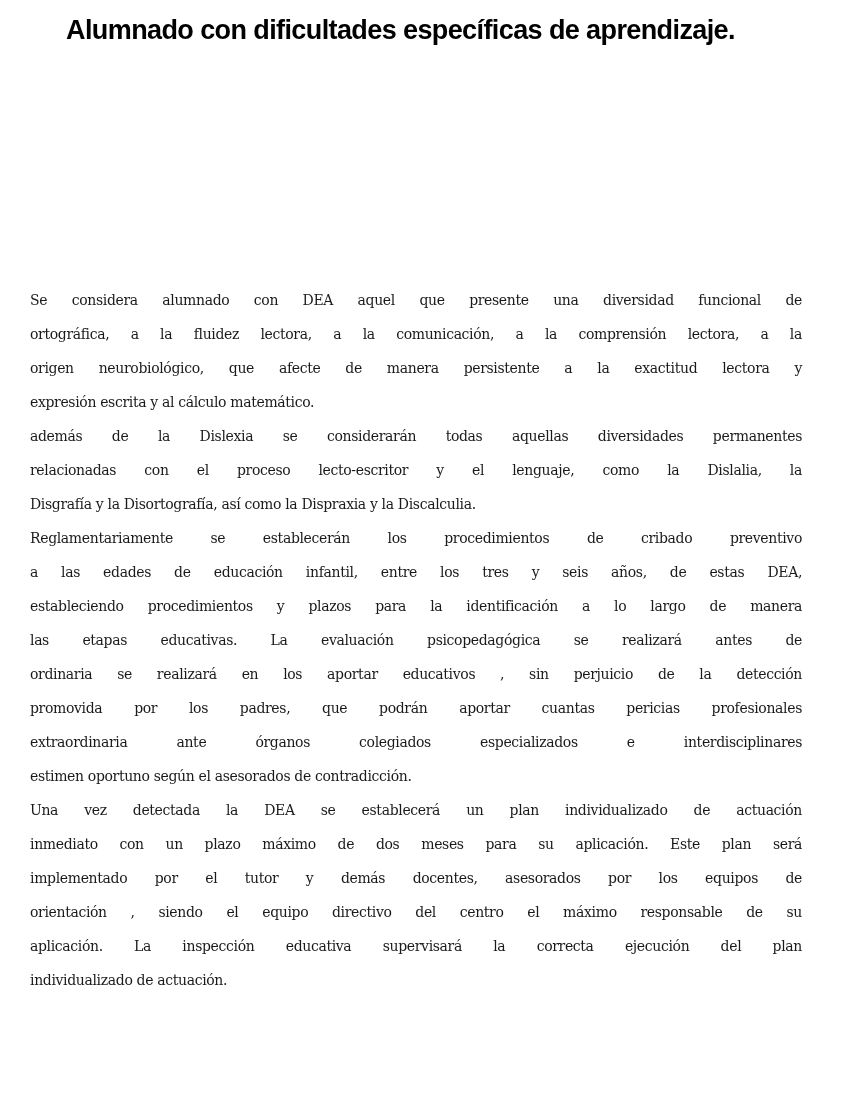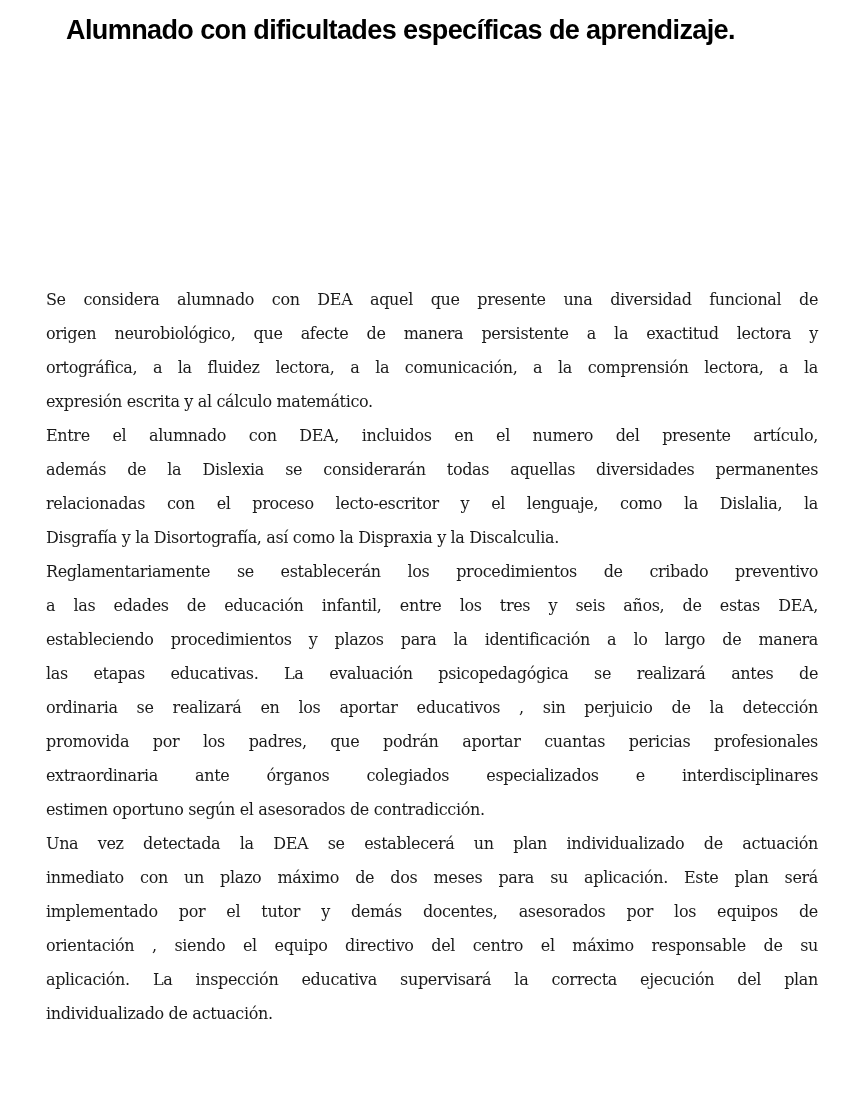--- a/index.html
+++ b/index.html
@@ -24,24 +24,24 @@
       font-weight: bold;
       font-size: 27px;
       letter-spacing: -0.6px;
       color: #000000;
       margin: 0;
       line-height: 40px;
     }
     .body-text {
       position: absolute;
       top: 283px;
-      left: 46px;
+      left: 30px;
       width: 772px;
       font-family: "DejaVu Serif", "Liberation Serif", serif;
-      font-size: 16px;
+      font-size: 14px;
       line-height: 34px;
       color: #1a1a1a;
     }
     .para {
       margin: 0;
       text-align: justify;
       letter-spacing: -0.35px;
       word-spacing: 0px;
     }
     .line {
@@ -55,26 +55,25 @@
     }
   </style>
 </head>
 <body>
 
 <h1 class="title">Alumnado con dificultades específicas de aprendizaje.</h1>
 
 <div class="body-text">
   <p class="para">
     <span class="line">Se considera alumnado con DEA aquel que presente una diversidad funcional de</span>
+    <span class="line">ortográfica, a la fluidez lectora, a la comunicación, a la comprensión lectora, a la</span>
     <span class="line">origen neurobiológico, que afecte de manera persistente a la exactitud lectora y</span>
-    <span class="line">ortográfica, a la fluidez lectora, a la comunicación, a la comprensión lectora, a la</span>
     <span class="line last">expresión escrita y al cálculo matemático.</span>
   </p>
   <p class="para">
-    <span class="line">Entre el alumnado con DEA, incluidos en el numero del presente artículo,</span>
     <span class="line">además de la Dislexia se considerarán todas aquellas diversidades permanentes</span>
     <span class="line">relacionadas con el proceso lecto-escritor y el lenguaje, como la Dislalia, la</span>
     <span class="line last">Disgrafía y la Disortografía, así como la Dispraxia y la Discalculia.</span>
   </p>
   <p class="para">
     <span class="line">Reglamentariamente se establecerán los procedimientos de cribado preventivo</span>
     <span class="line">a las edades  de educación infantil, entre los tres y seis años, de estas DEA,</span>
     <span class="line">estableciendo procedimientos y plazos para la identificación a lo largo de manera</span>
     <span class="line">las etapas educativas.  La evaluación psicopedagógica se realizará antes de</span>
     <span class="line">ordinaria se realizará en los aportar educativos , sin perjuicio de la detección</span>

